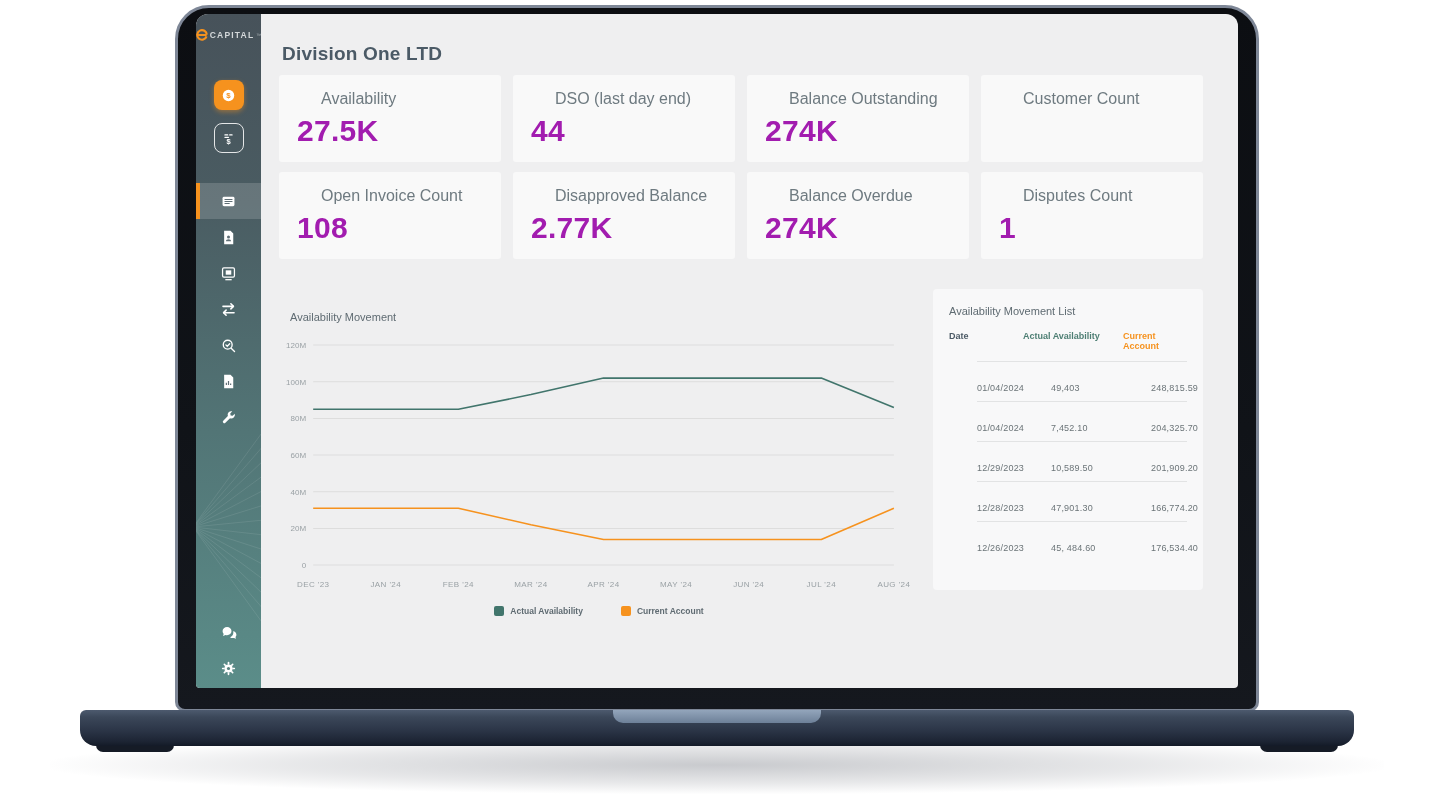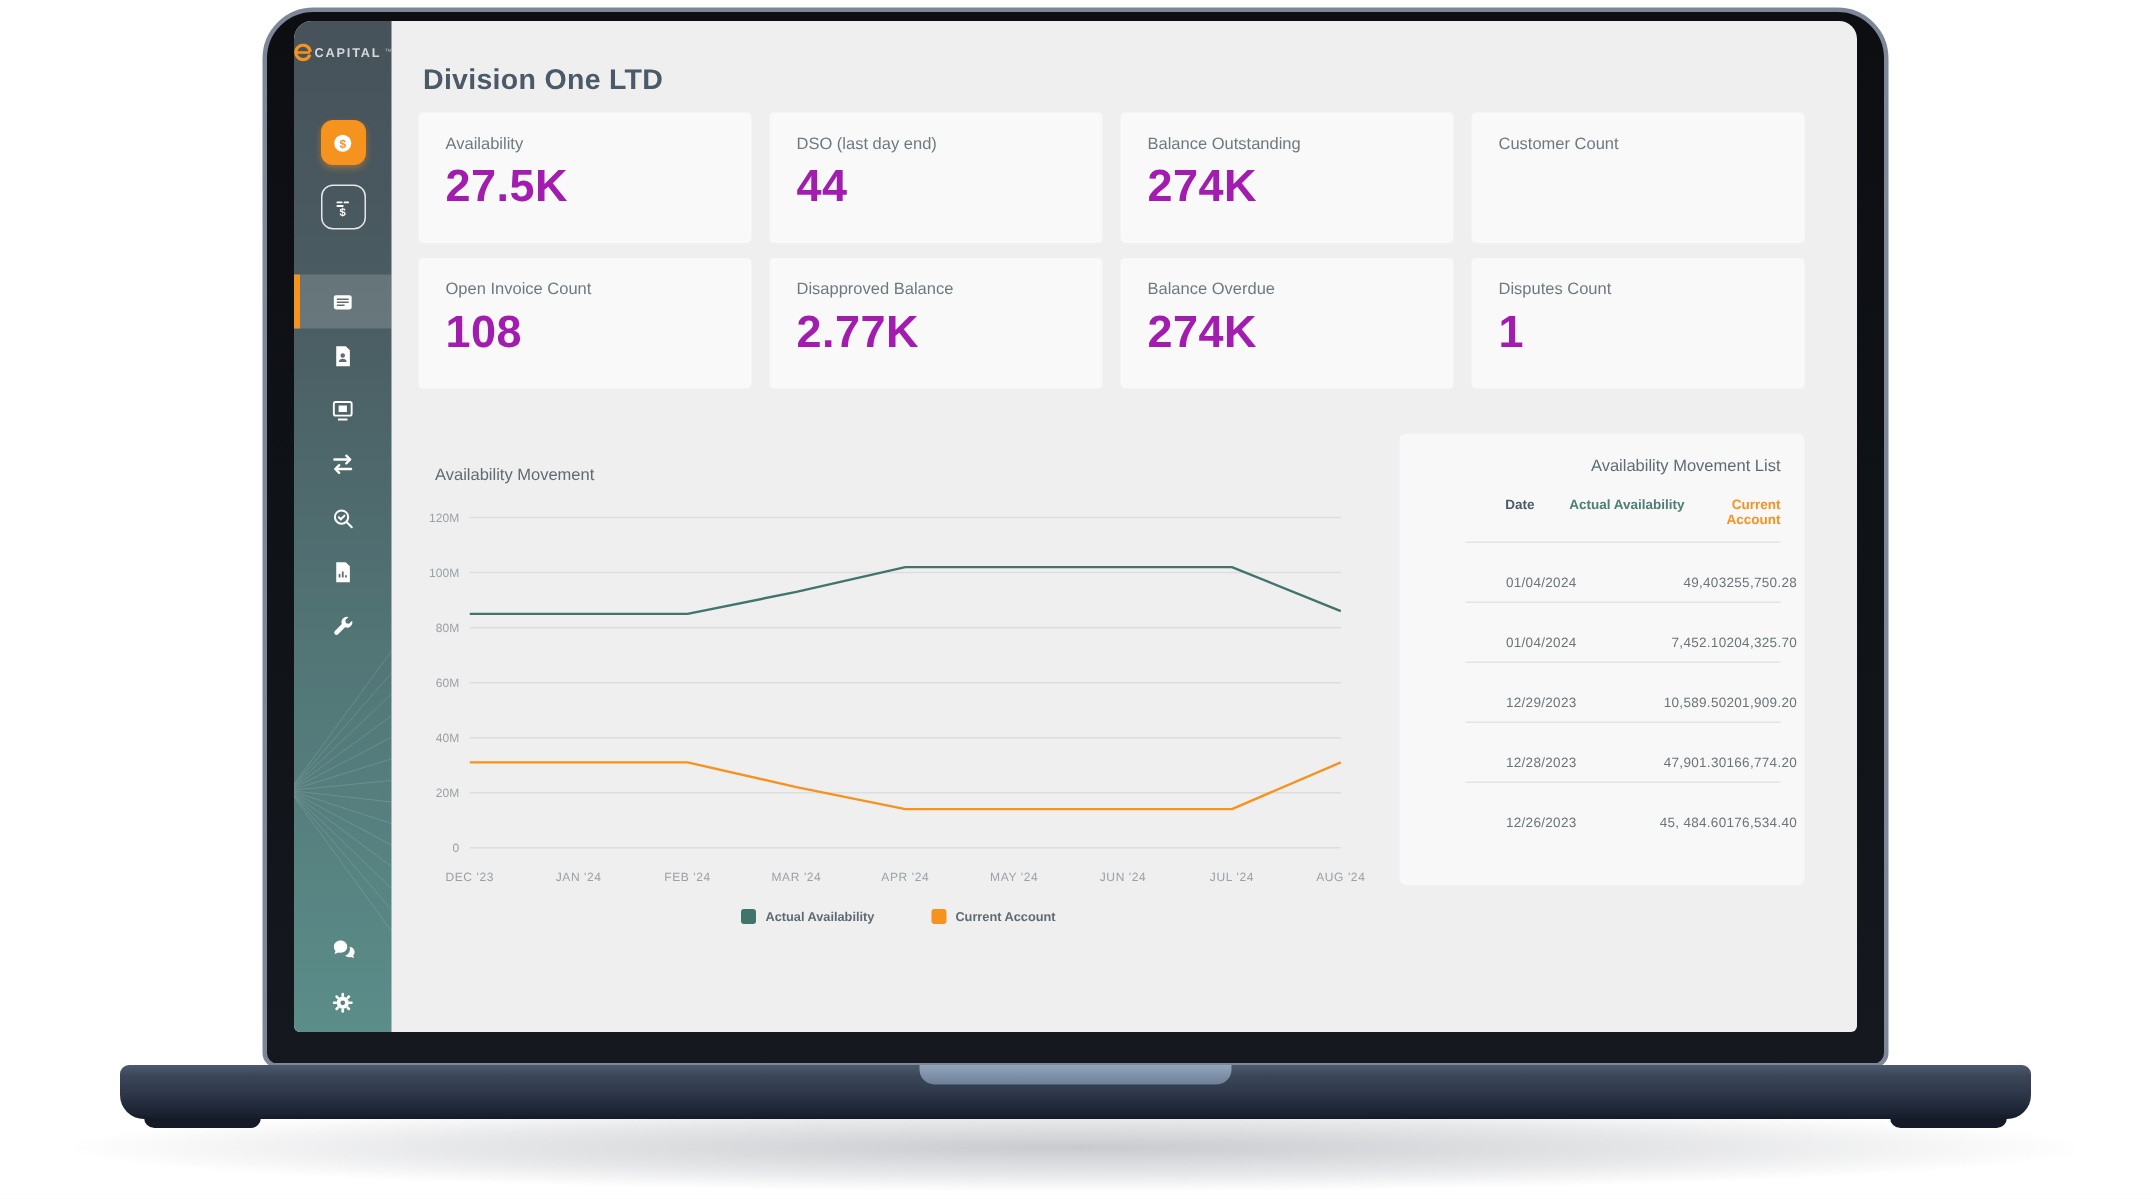--- a/index.html
+++ b/index.html
@@ -55,34 +55,34 @@
   .search-box { width:220px; height:30px; background:#e8eaec; border-radius:6px;
     display:flex; align-items:center; padding:0 10px; }
   .search-box input { flex:1; border:none; outline:none; background:transparent;
     font-size:10px; color:#4b565e; font-family:"Liberation Sans",sans-serif; }
   .search-box input::placeholder { color:#5d6970; }
   .search-icon { width:15px; height:15px; cursor:pointer; }
   .page-title { font-size:19px; font-weight:bold; color:#4b5a66; margin:13px 0 10px 3px; letter-spacing:0.2px; }
 
   .stats-grid { display:grid; grid-template-columns:repeat(4,1fr); grid-auto-rows:87px; gap:10px 12px; }
   .stat-card { background:#f9f9f9; border-radius:3px; padding:15px 18px; }
-  .stat-label { font-size:11px; color:#6e7a80; }
+  .stat-label { font-size:16px; color:#6e7a80;margin-left:24px; }
   .stat-value { font-size:30px; font-weight:800; color:#a21caf; margin-top:6px; letter-spacing:0.3px; }
 
   .bottom-row { display:flex; gap:14px; margin-top:30px; }
   .chart-block { flex:1; padding-top:22px; }
   .chart-title { font-size:11px; color:#5f6b72; margin-left:11px; }
   .chart-svg-wrap { margin-top:6px; }
   .chart-svg-wrap svg { width:100%; display:block; font-family:"Liberation Sans",sans-serif; }
   .legend { display:flex; justify-content:center; gap:38px; margin-top:12px; }
   .legend-item { display:flex; align-items:center; gap:6px; cursor:pointer; }
   .legend-swatch { width:10px; height:10px; border-radius:2px; display:inline-block; }
   .legend-label { font-size:8.5px; font-weight:bold; color:#5f6b72; }
 
-  .list-panel { width:270px; height:301px; background:#f8f8f9; border-radius:4px; padding:16px;text-align:right; }
+  .list-panel { width:270px; height:301px; background:#f8f8f9; border-radius:4px; padding:16px; }
   .list-title { font-size:11px; color:#5f6b72; }
   .t-grid { display:grid; grid-template-columns:74px 100px 1fr; }
   .t-head { margin-top:14px; padding-bottom:10px; }
   .t-head .hc { font-size:9px; font-weight:bold; }
   .hc-date { color:#4c5a66; }
   .hc-avail { color:#4e7f74; }
   .hc-current { color:#f6921e; }
   .t-row { border-top:1px solid #e2e3e4; padding:21px 0 8px;margin-left:28px; }
   .t-row .cell { font-size:9px; color:#6b7478; letter-spacing:0.2px; }
 </style>
@@ -324,21 +324,21 @@
           <div class="list-title">Availability Movement List</div>
           <div class="t-grid t-head">
             <div class="hc hc-date">Date</div>
             <div class="hc hc-avail">Actual Availability</div>
             <div class="hc hc-current">Current Account</div>
           </div>
           <div id="list-rows">
               <div class="t-grid t-row">
                 <div class="cell c0">01/04/2024</div>
                 <div class="cell c1">49,403</div>
-                <div class="cell c2">255,750.28</div>
+                <div class="cell c2">248,815.59</div>
               </div>
               <div class="t-grid t-row">
                 <div class="cell c0">01/04/2024</div>
                 <div class="cell c1">7,452.10</div>
                 <div class="cell c2">204,325.70</div>
               </div>
               <div class="t-grid t-row">
                 <div class="cell c0">12/29/2023</div>
                 <div class="cell c1">10,589.50</div>
                 <div class="cell c2">201,909.20</div>

